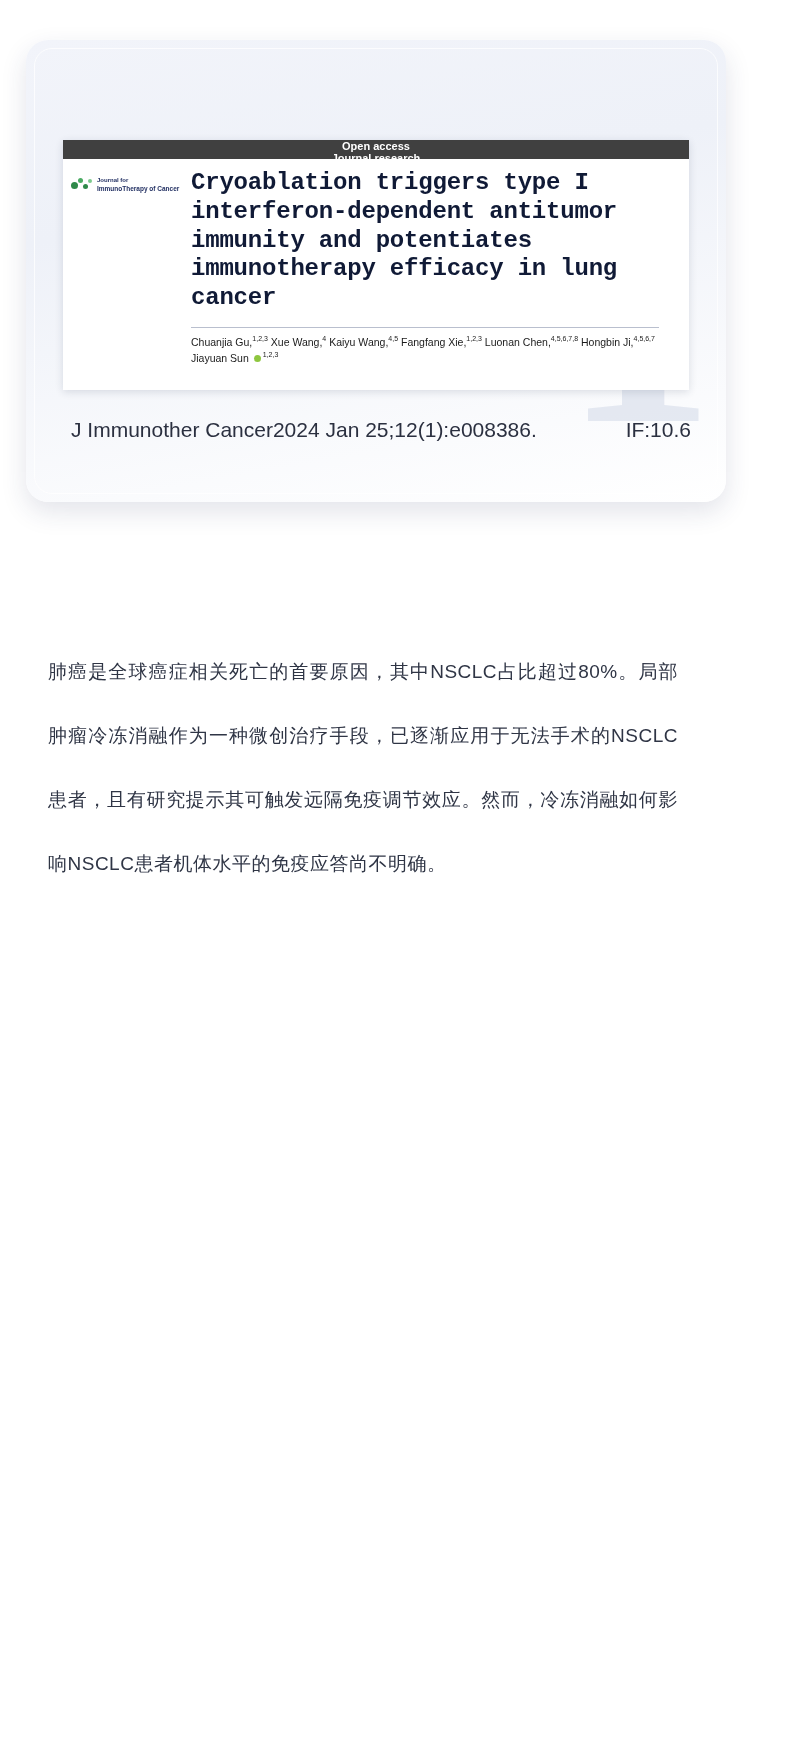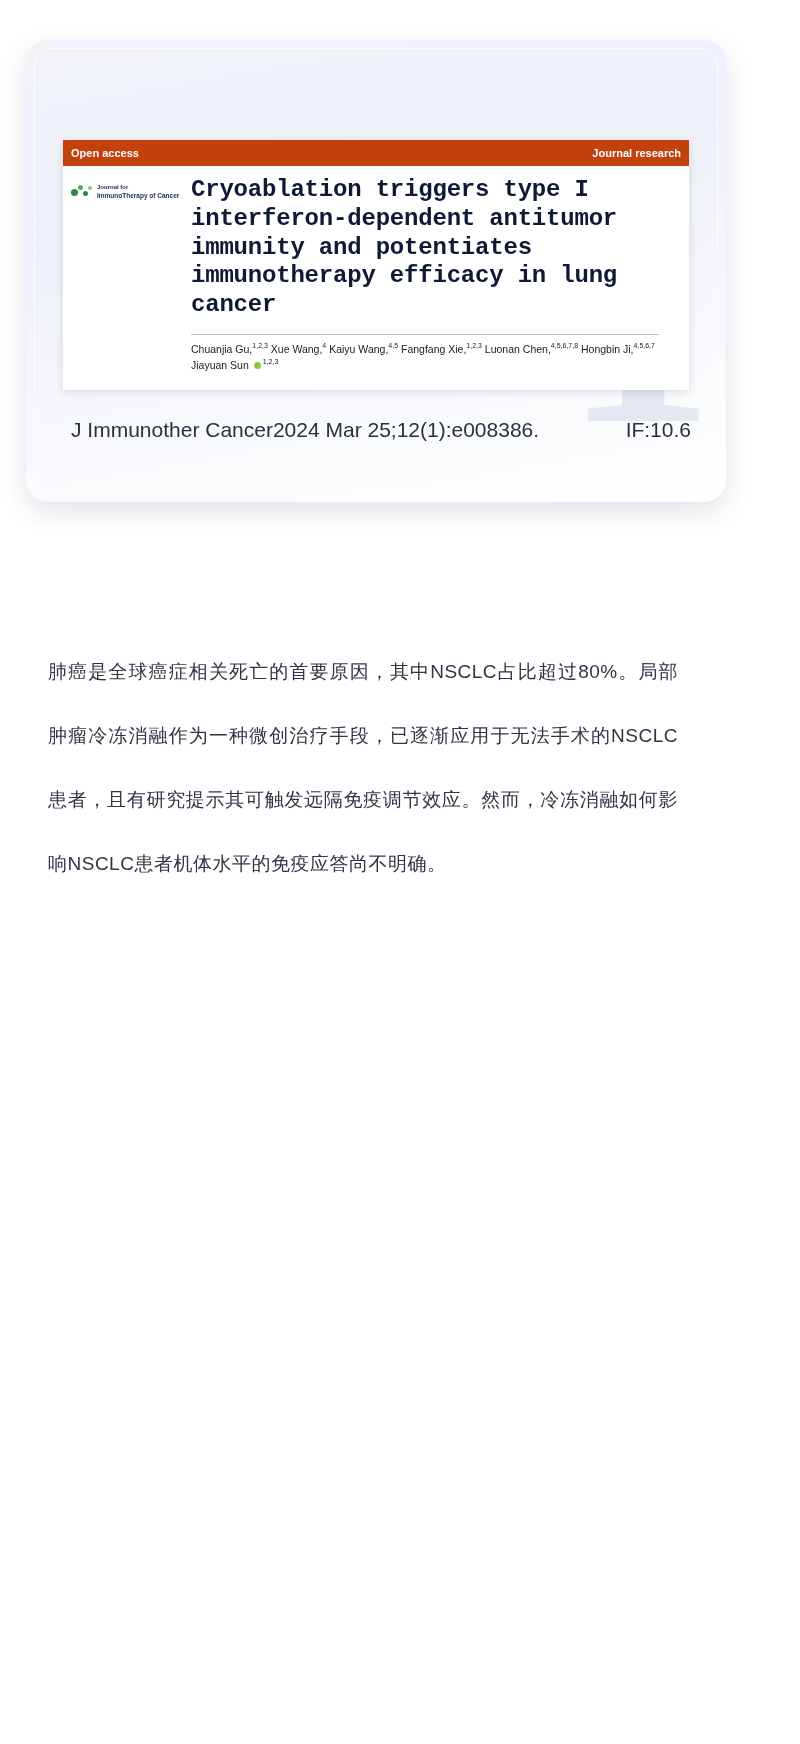--- a/index.html
+++ b/index.html
@@ -61,30 +61,31 @@
   .paper {
     position: absolute;
     left: 37px;
     top: 100px;
     width: 626px;
     height: 250px;
     background: #ffffff;
     box-shadow: 0 2px 8px rgba(30,40,70,0.14);
   }
   .paper-topbar {
-    height: 26px;
-    background: #c2410c;
+    height: 19px;
+    background: #404040;
     color: #ffffff;
     display: flex;
     align-items: center;
     justify-content: space-between;
     padding: 0 8px;
     font-size: 11px;
     font-weight: 700;
     font-family: "Liberation Sans", sans-serif;
+    flex-direction: column;
   }
   .paper-body {
     display: flex;
     padding: 10px 10px 0 8px;
   }
   .journal-logo {
     width: 118px;
     flex: 0 0 118px;
     padding-top: 8px;
   }
@@ -220,21 +221,21 @@
           <div class="authors-rule"></div>
           <div class="authors">
             Chuanjia Gu,<sup>1,2,3</sup> Xue Wang,<sup>4</sup> Kaiyu Wang,<sup>4,5</sup> Fangfang Xie,<sup>1,2,3</sup> Luonan Chen,<sup>4,5,6,7,8</sup>
             Hongbin Ji,<sup>4,5,6,7</sup> Jiayuan Sun <span class="orcid"></span><sup>1,2,3</sup>
           </div>
         </div>
       </div>
     </div>
 
     <div class="citation">
-      <span class="ref">J Immunother Cancer2024 Mar 25;12(1):e008386.</span>
+      <span class="ref">J Immunother Cancer2024 Jan 25;12(1):e008386.</span>
       <span class="if">IF:10.6</span>
     </div>
   </div>
 </div>
 
 <div class="content">
   <p class="para">肺癌是全球癌症相关死亡的首要原因，其中NSCLC占比超过80%。局部肿瘤冷冻消融作为一种微创治疗手段，已逐渐应用于无法手术的NSCLC患者，且有研究提示其可触发远隔免疫调节效应。然而，冷冻消融如何影响NSCLC患者机体水平的免疫应答尚不明确。</p>
 </div>
 
 </body></html>

